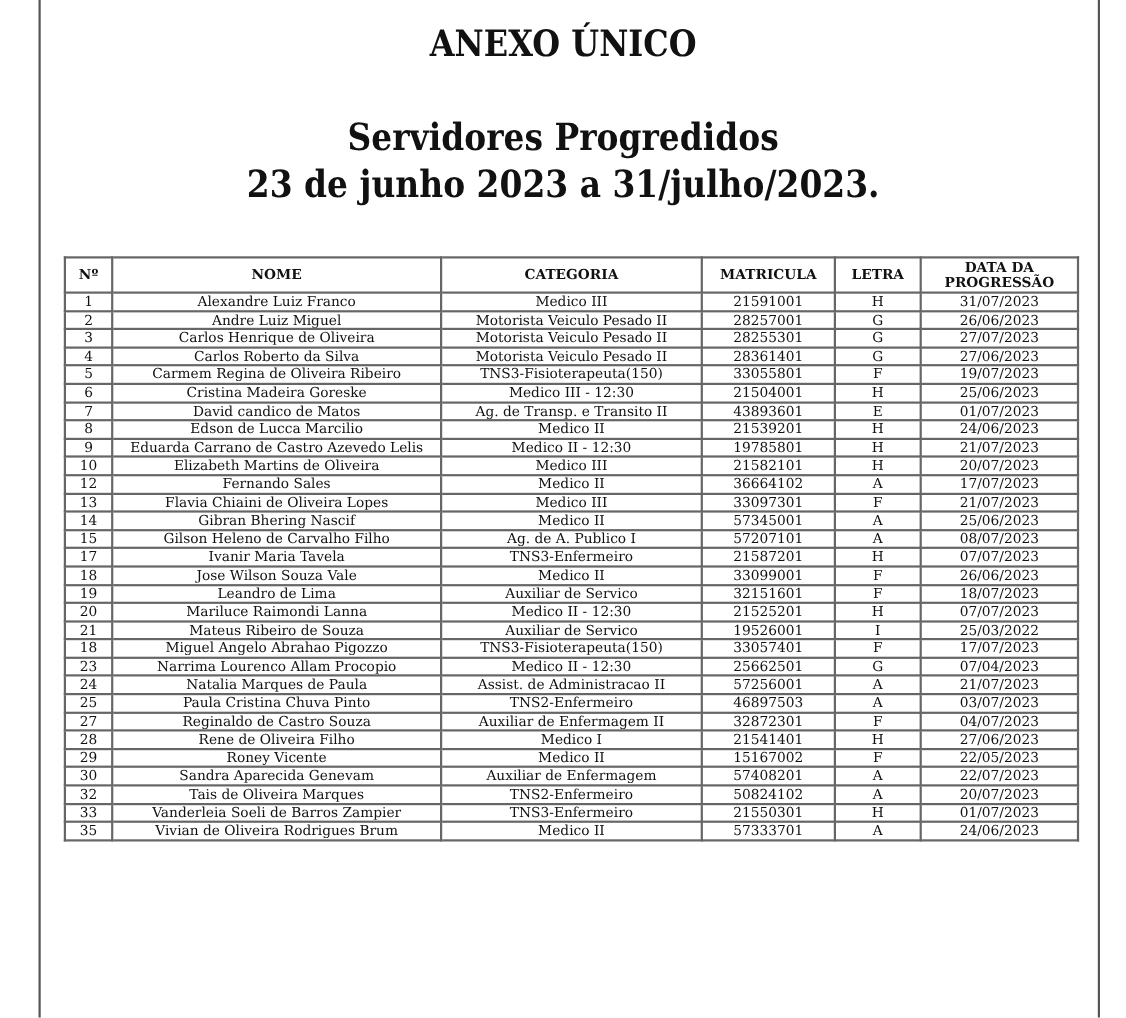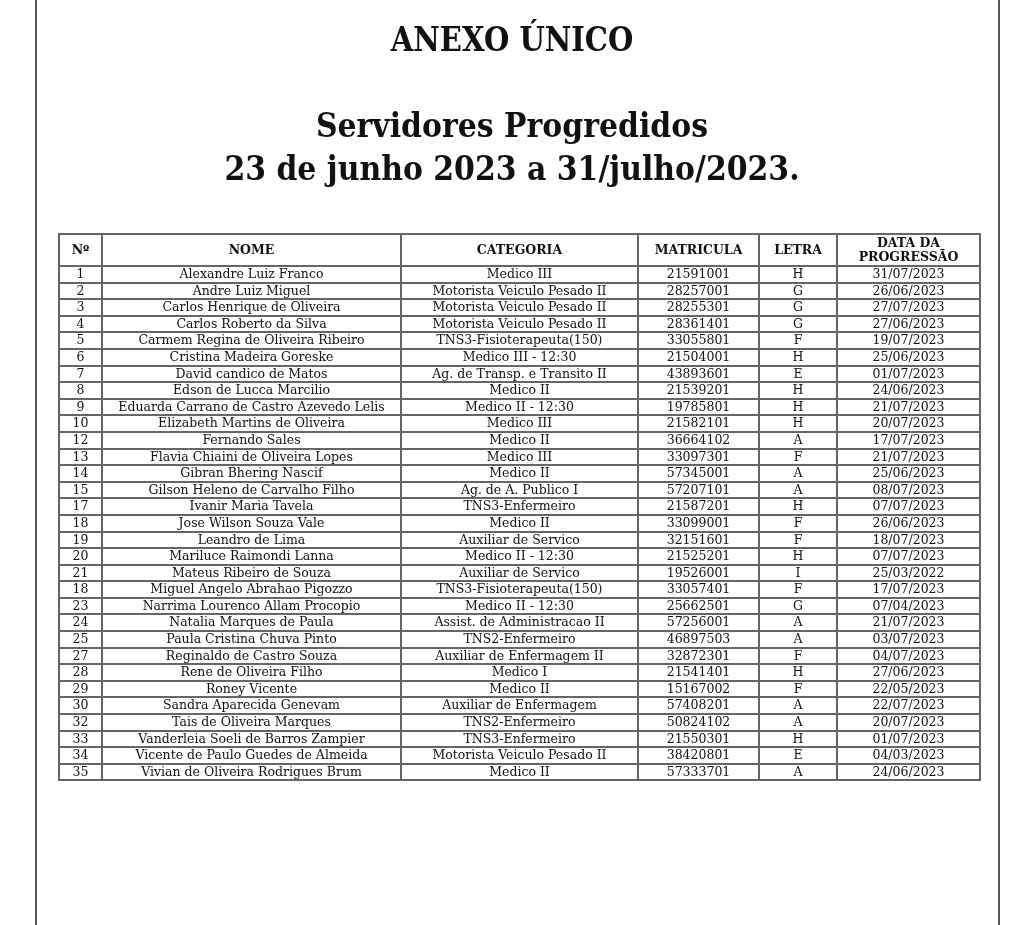--- a/index.html
+++ b/index.html
@@ -299,28 +299,20 @@
       </tr>
       <tr>
         <td class="c">33</td>
         <td class="l">Vanderleia Soeli de Barros Zampier</td>
         <td class="c">TNS3-Enfermeiro</td>
         <td class="c">21550301</td>
         <td class="c">H</td>
         <td class="c">01/07/2023</td>
       </tr>
       <tr>
-        <td class="c">34</td>
-        <td class="l">Vicente de Paulo Guedes de Almeida</td>
-        <td class="c">Motorista Veiculo Pesado II</td>
-        <td class="c">38420801</td>
-        <td class="c">E</td>
-        <td class="c">04/03/2023</td>
-      </tr>
-      <tr>
         <td class="c">35</td>
         <td class="l">Vivian de Oliveira Rodrigues Brum</td>
         <td class="c">Medico II</td>
         <td class="c">57333701</td>
         <td class="c">A</td>
         <td class="c">24/06/2023</td>
       </tr>
     </tbody>
 </table>
 

